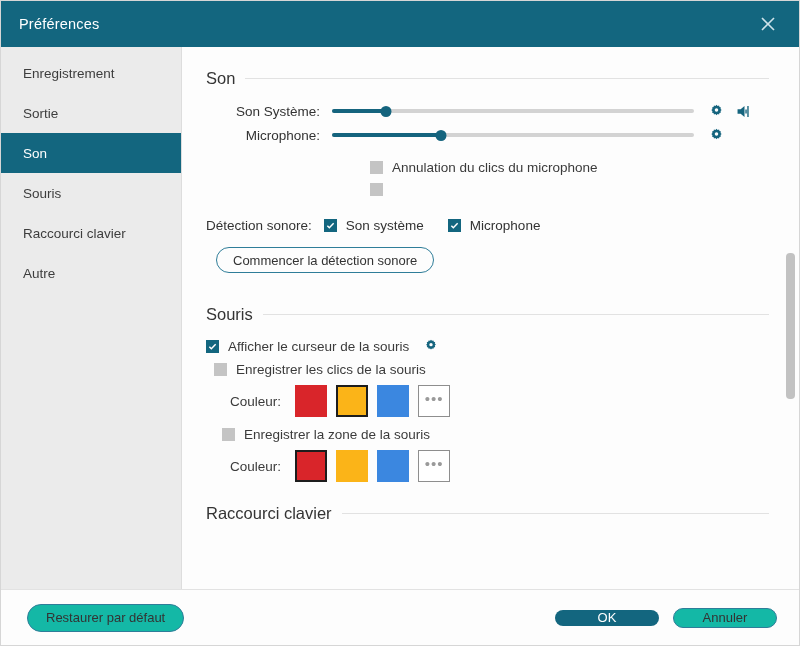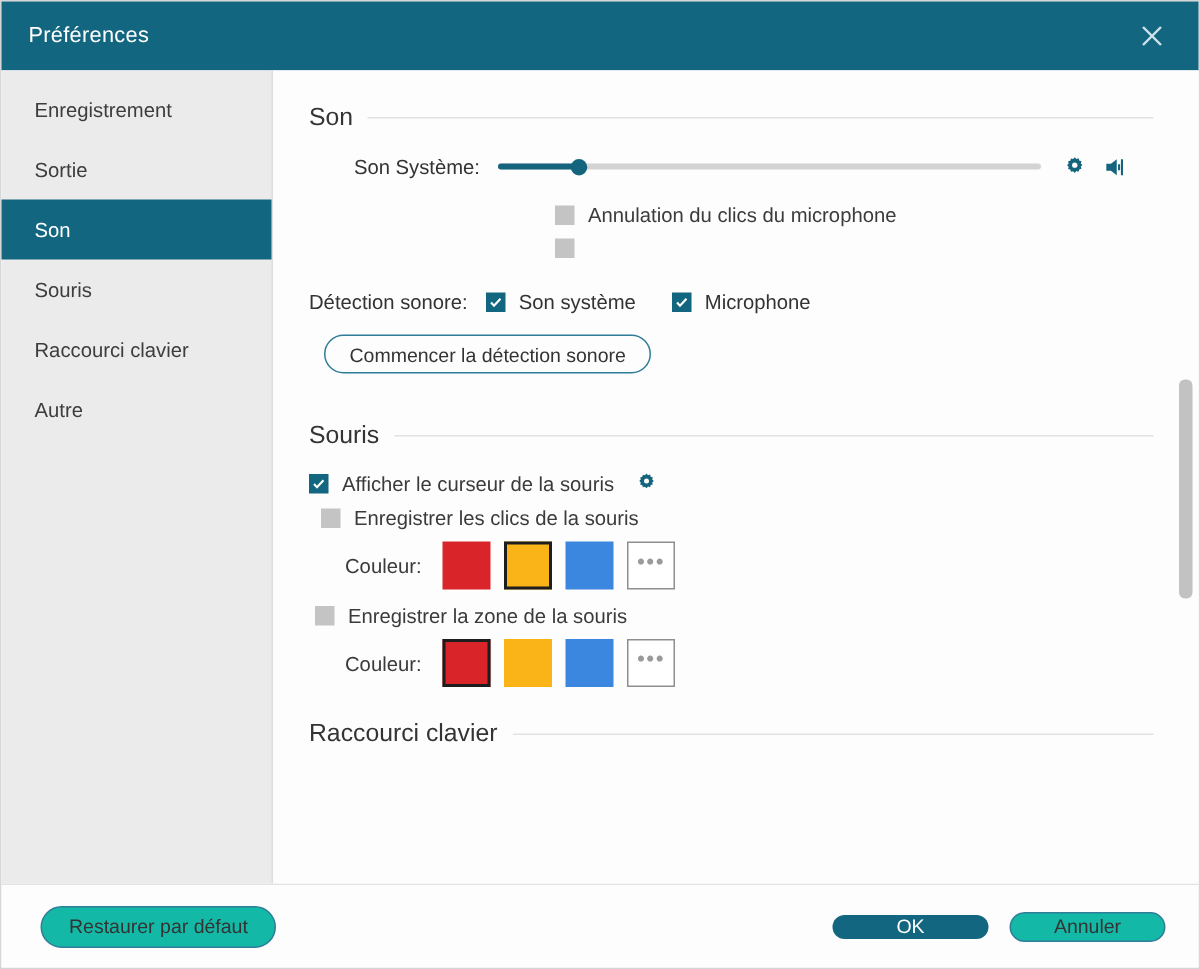--- a/index.html
+++ b/index.html
@@ -355,20 +355,34 @@
           </span>
           <span class="spk">
             <svg width="19" height="17" viewBox="0 0 24 22" fill="none">
               <path d="M3 8h4l5-4v14l-5-4H3V8z" fill="#15647e"></path>
               <line x1="16.5" y1="4" x2="16.5" y2="18" stroke="#15647e" stroke-width="1.8"></line>
               <path d="M14 8.5v5" stroke="#15647e" stroke-width="1.8"></path>
             </svg>
           </span>
         </div>
 
+        <div class="row slider-row">
+          <span class="slider-label">Microphone:</span>
+          <span class="slider">
+            <span class="track"></span>
+            <span class="fill" id="micfill" style="width: 30%;"></span>
+            <span class="thumb" id="micthumb" style="left: 30%;"></span>
+          </span>
+          <span class="gear">
+            <svg width="17" height="17" viewBox="0 0 24 24" fill="#15647e">
+              <path d="M12 2.6l1.5 1.6 2.1-.6.6 2.1 2.1.6-.6 2.1 1.6 1.5-1.6 1.5.6 2.1-2.1.6-.6 2.1-2.1-.6L12 17.3l-1.5-1.6-2.1.6-.6-2.1-2.1-.6.6-2.1L4.7 10l1.6-1.5-.6-2.1 2.1-.6.6-2.1 2.1.6L12 2.6z"></path>
+              <circle cx="12" cy="10" r="2.5" fill="#fdfdfd"></circle>
+            </svg>
+          </span>
+        </div>
 
         <div style="height:10px"></div>
 
         <div class="cb-line indent-cb">
           <span class="cb disabled"></span>
           <span>Annulation du clics du microphone</span>
         </div>
         <div class="cb-line indent-cb">
           <span class="cb disabled"></span>
         </div>
@@ -423,21 +437,21 @@
         </div>
 
         <div class="color-row">
           <span class="clabel">Couleur:</span>
           <span class="swatch" id="rc0" style="background: rgb(217, 37, 42);"></span>
           <span class="swatch sel" id="rc1" style="background: rgb(251, 180, 24);"></span>
           <span class="swatch" id="rc2" style="background: rgb(59, 135, 224);"></span>
           <span class="swatch more">•••</span>
         </div>
 
-        <div class="cb-line" style="margin-left:4px">
+        <div class="cb-line" style="margin-left:16px">
           <span class="cb disabled"></span>
           <span>Enregistrer la zone de la souris</span>
         </div>
 
         <div class="color-row">
           <span class="clabel">Couleur:</span>
           <span class="swatch sel" id="ra0" style="background: rgb(217, 37, 42);"></span>
           <span class="swatch" id="ra1" style="background: rgb(251, 180, 24);"></span>
           <span class="swatch" id="ra2" style="background: rgb(59, 135, 224);"></span>
           <span class="swatch more">•••</span>

